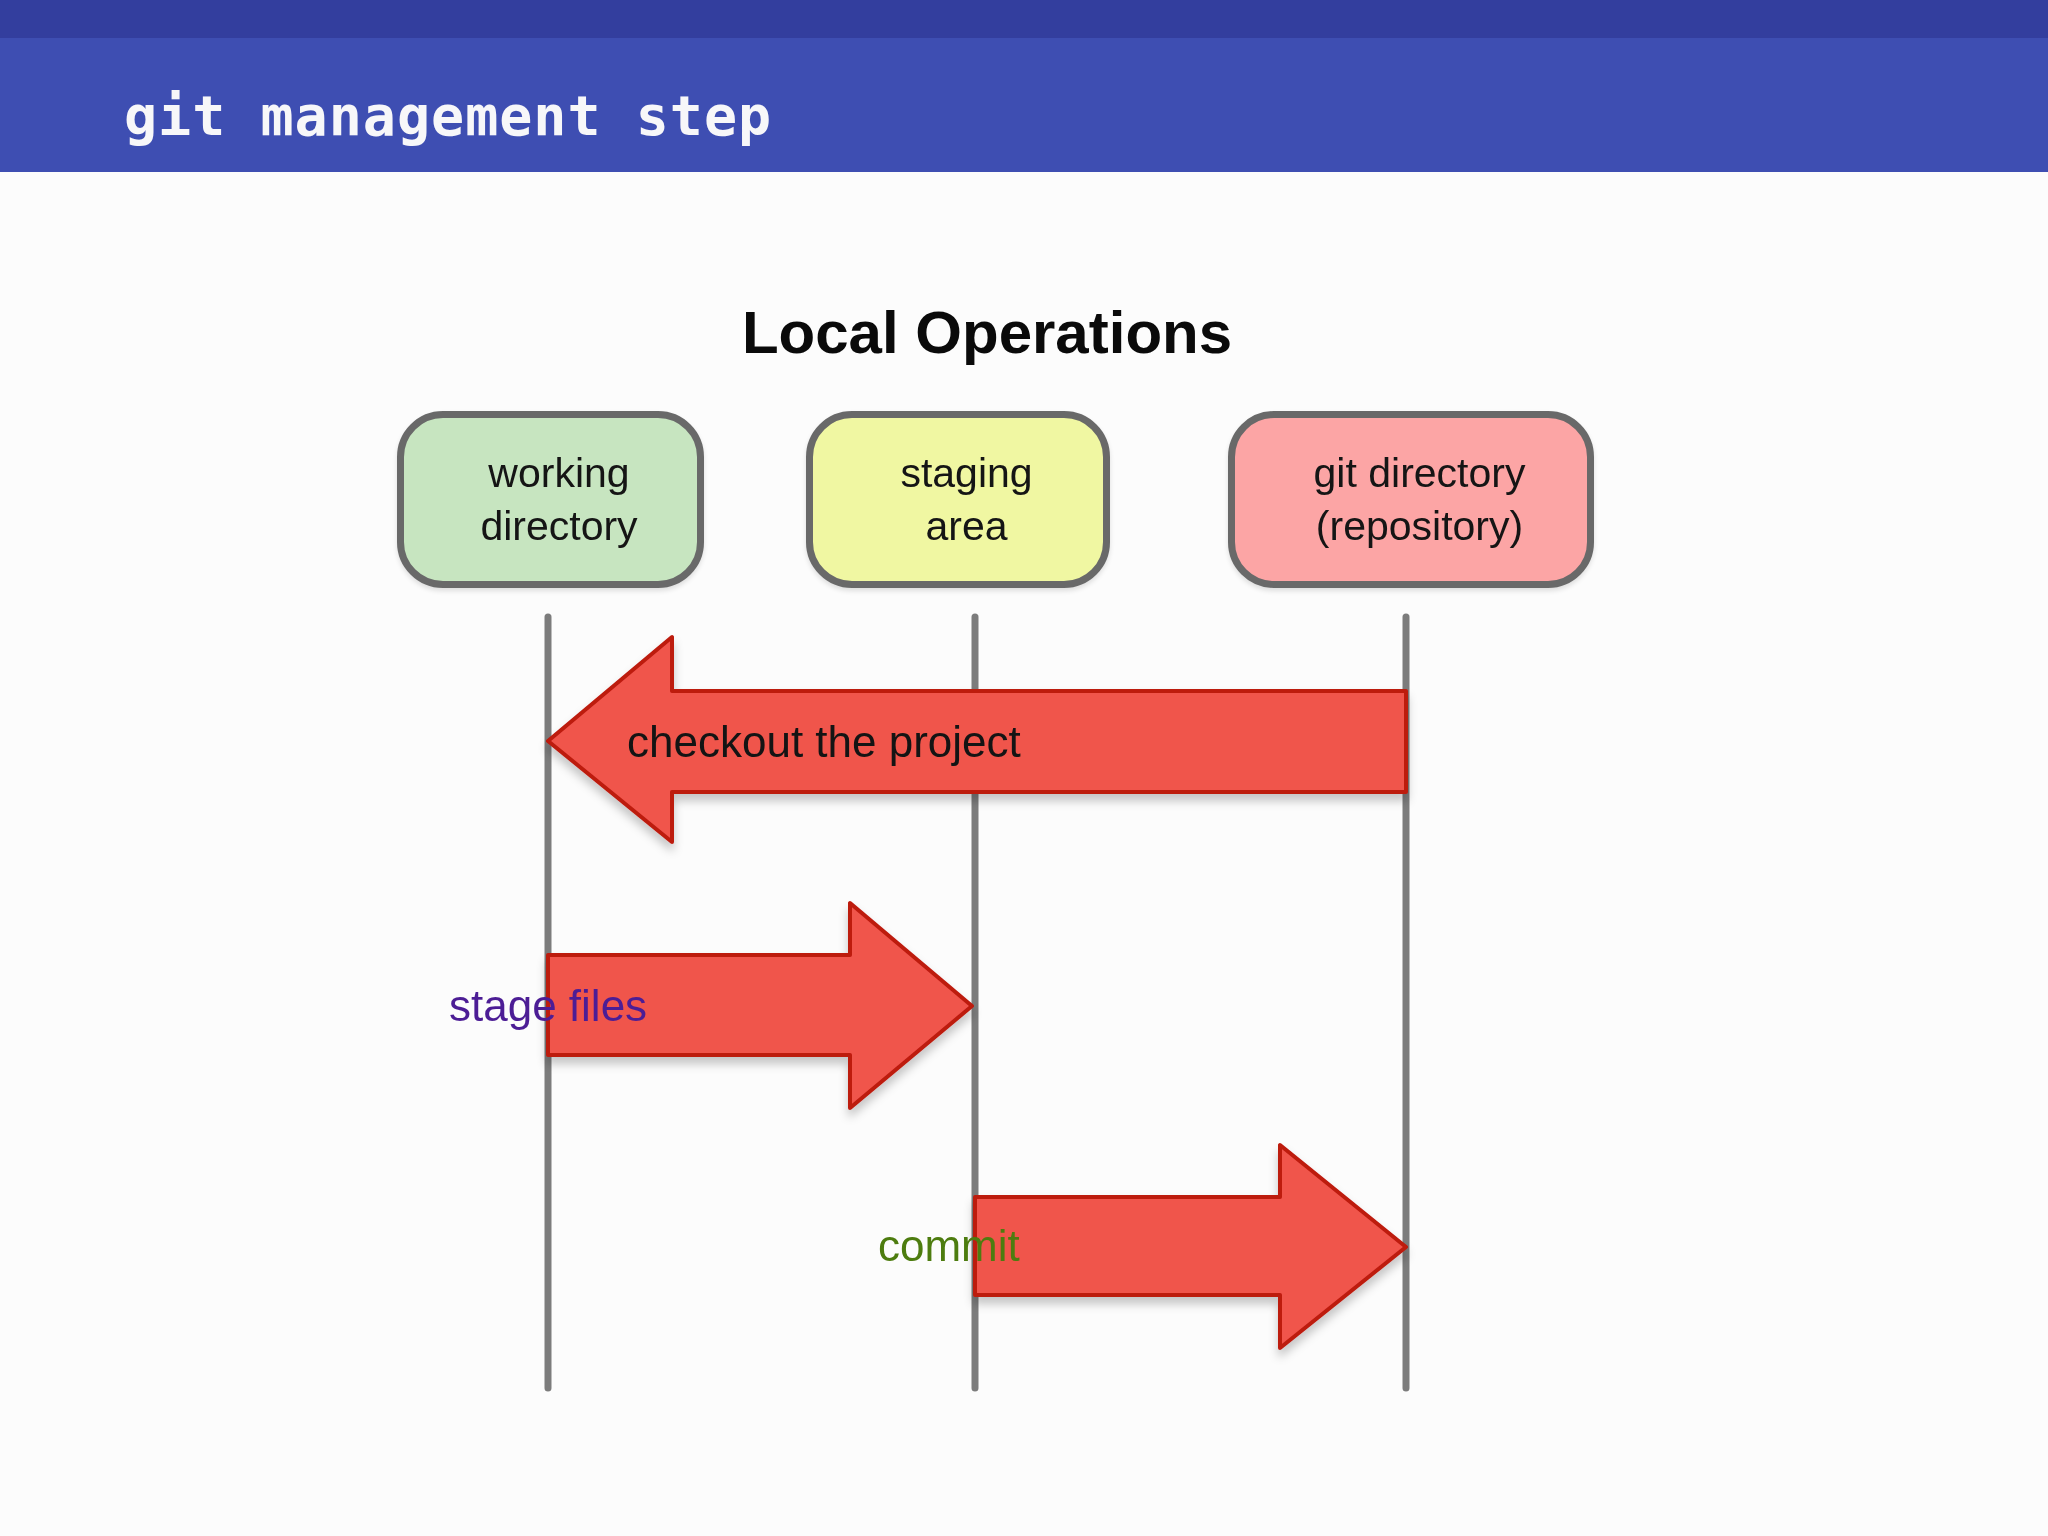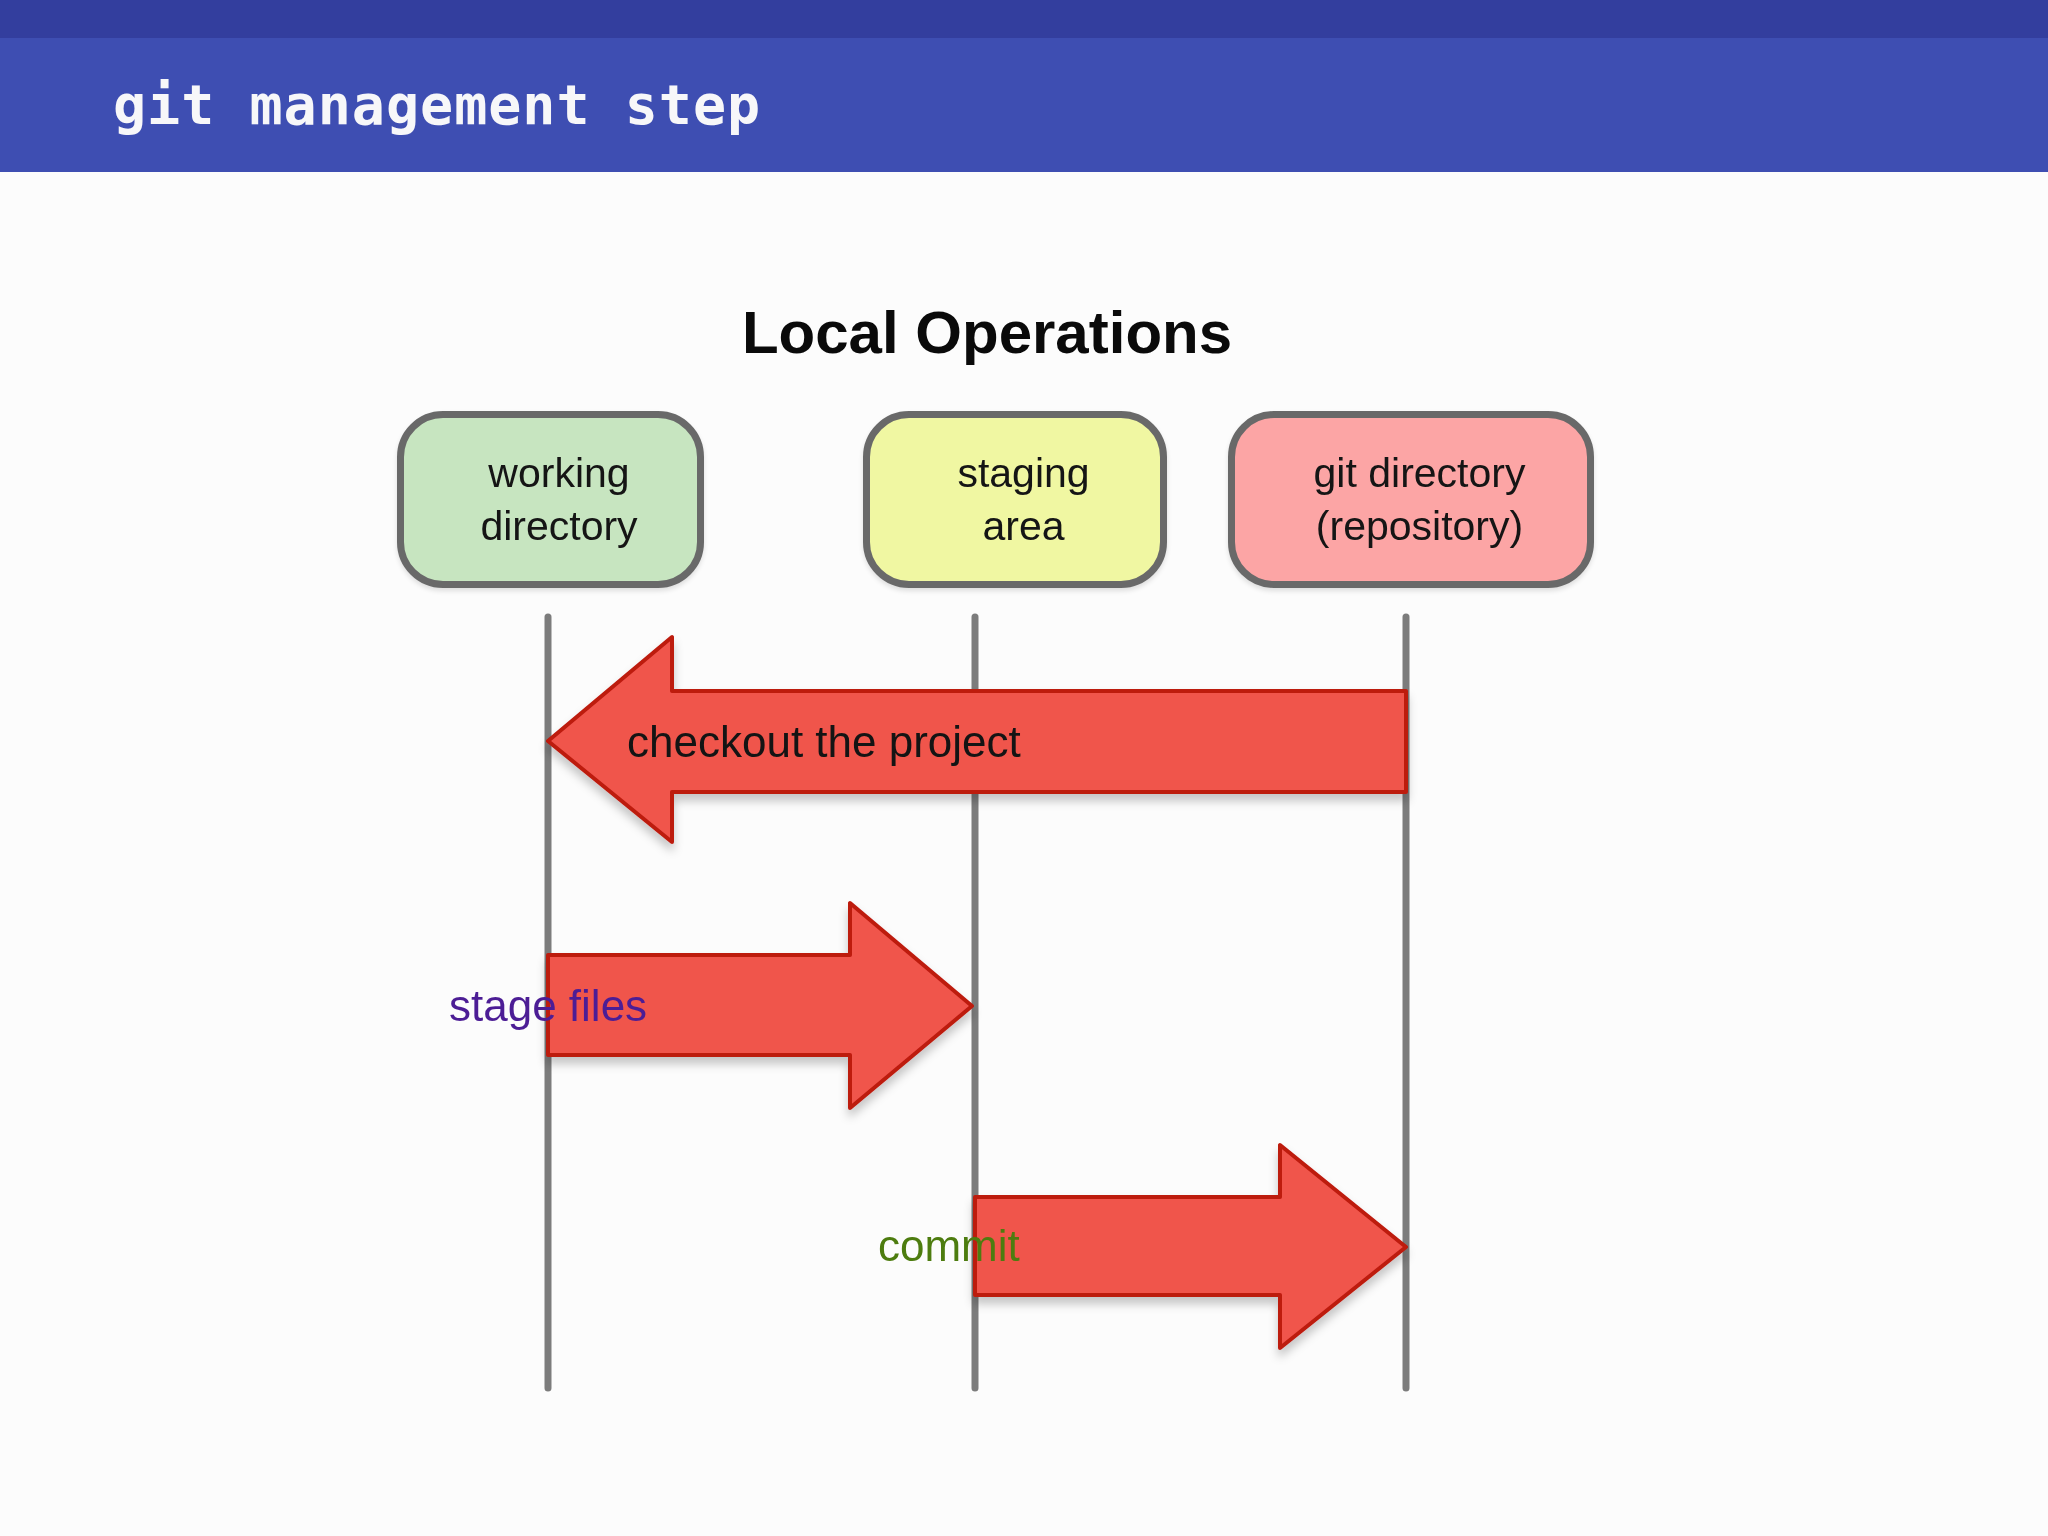--- a/index.html
+++ b/index.html
@@ -17,21 +17,21 @@
     width: 2048px; height: 38px;
     background: #333e9e;
   }
   .header-bar {
     position: absolute;
     left: 0; top: 38px;
     width: 2048px; height: 134px;
     background: #3e4eb2;
   }
   .header-bar h1 {
-    margin: 0;
+    margin: 11px;
     padding-left: 113px;
     line-height: 134px;
     font-family: "DejaVu Sans Mono", monospace;
     font-weight: bold;
     font-size: 55px;
     color: #f7f7f9;
     letter-spacing: 1px;
   }
   .diagram-title {
     position: absolute;
@@ -58,21 +58,21 @@
   }
   .node span {
     white-space: pre-line;
     text-align: center;
     font-size: 41px;
     line-height: 53px;
     color: #151515;
     margin-left: 17px;
   }
   .node-1 { left: 397px; width: 307px; }
-  .node-2 { left: 863px; width: 304px; }
+  .node-2 { left: 806px; width: 304px; }
   .node-3 { left: 1228px; width: 366px; }
   .gfx {
     position: absolute;
     left: 0; top: 0;
     width: 2048px; height: 1536px;
   }
   .arrow-label {
     position: absolute;
     font-size: 44px;
     line-height: 52px;

